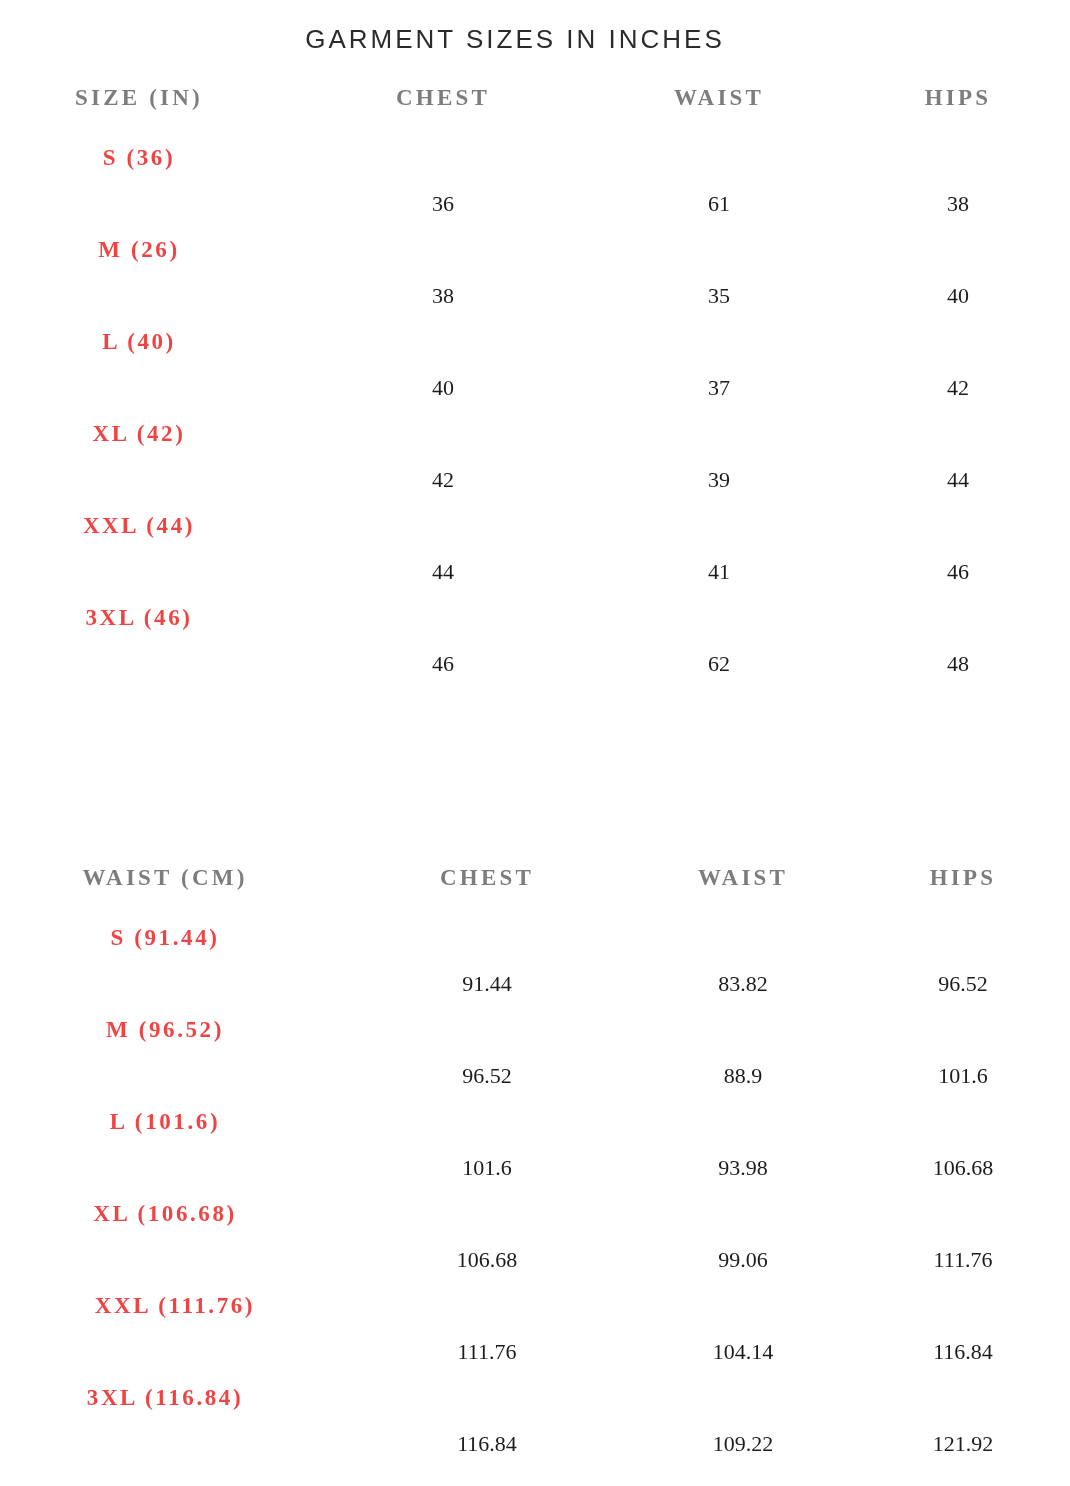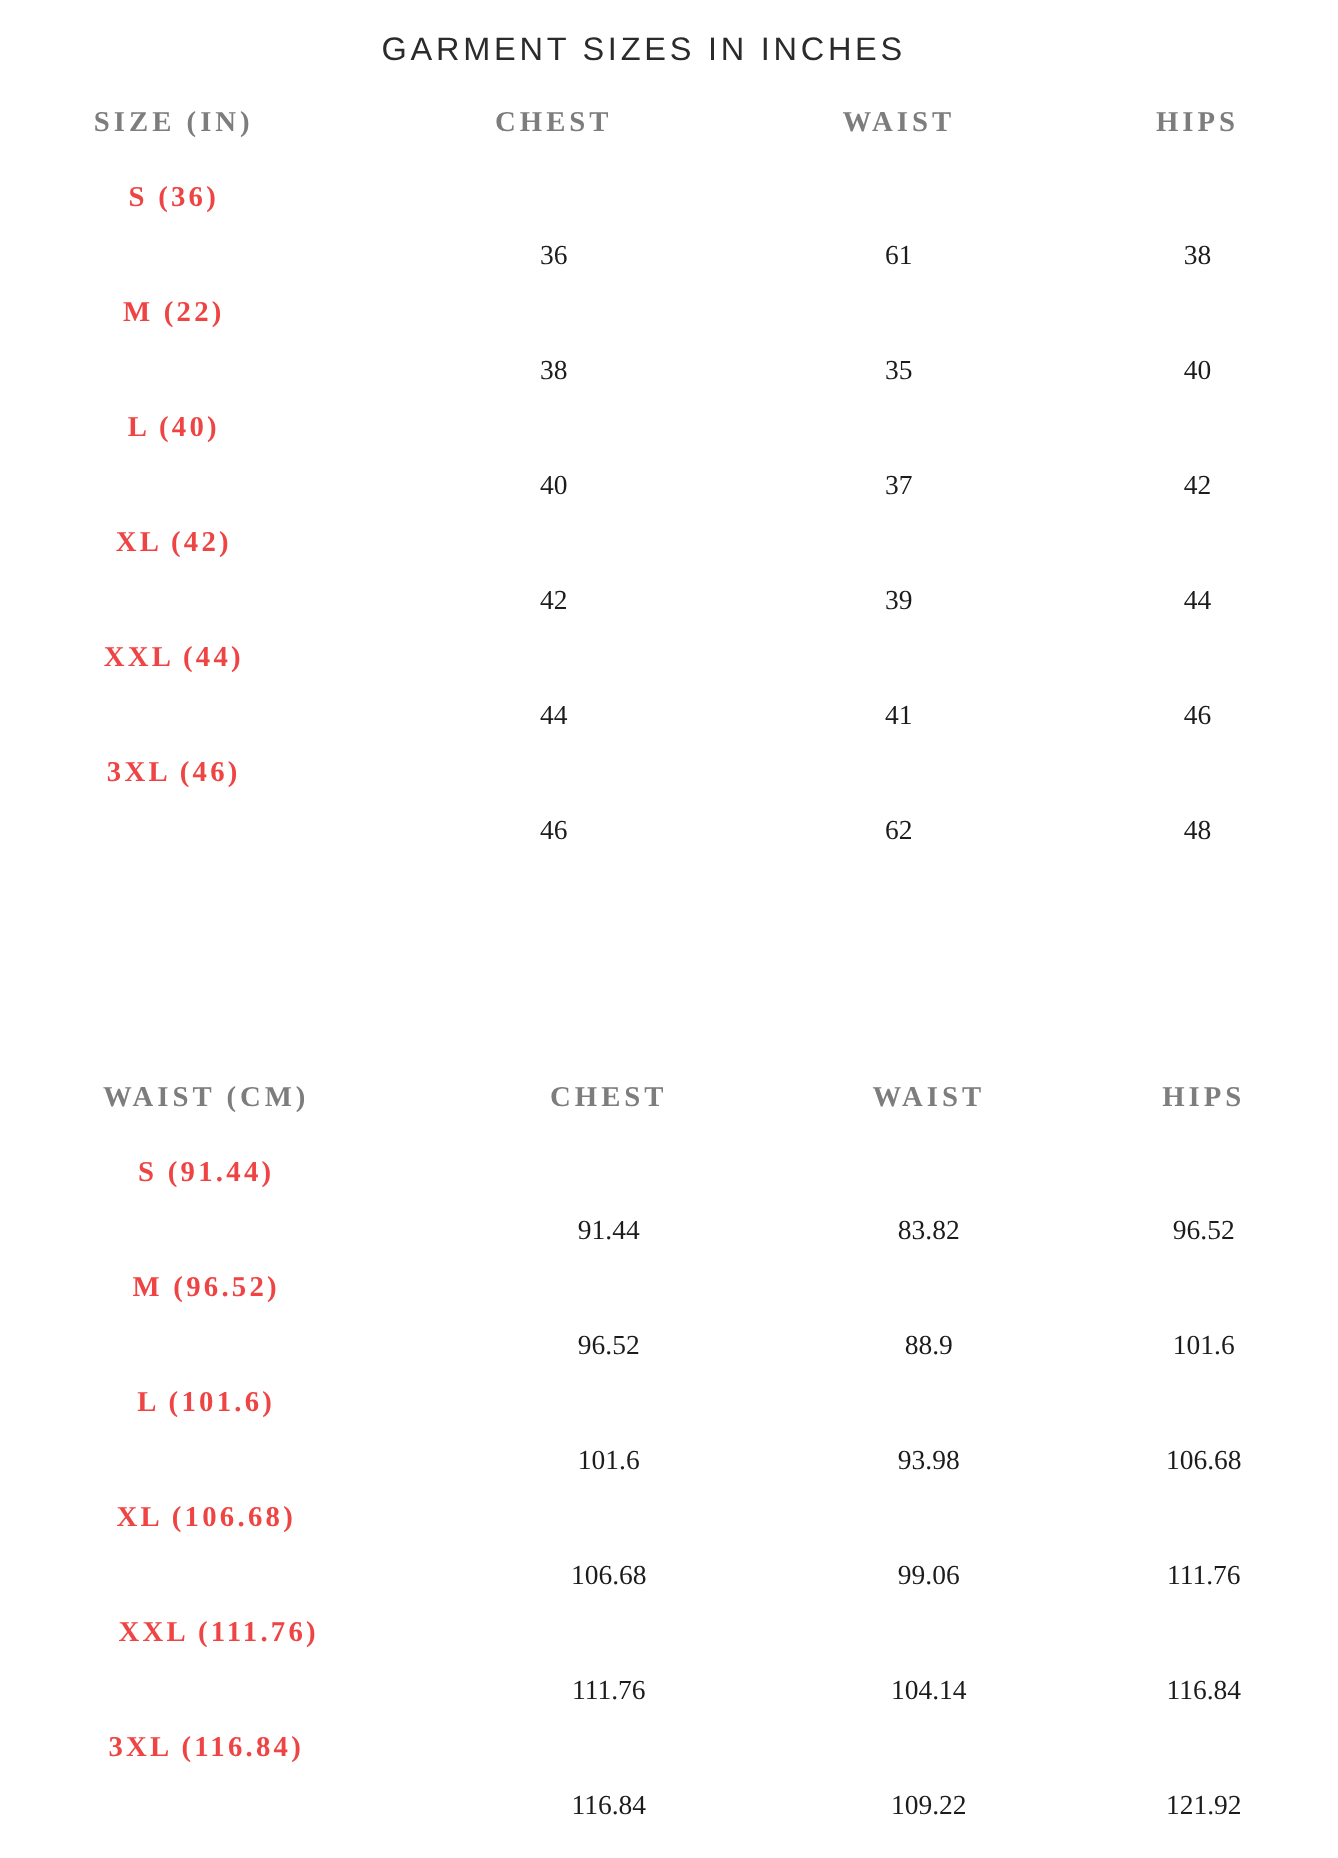--- a/index.html
+++ b/index.html
@@ -116,21 +116,21 @@
     </div>
 
     <div class="body-row">
       <div class="cell size-label row-label-y" style="left:139px">S (36)</div>
       <div class="cell value row-value-y" style="left:443px">36</div>
       <div class="cell value row-value-y" style="left:719px">61</div>
       <div class="cell value row-value-y" style="left:958px">38</div>
     </div>
 
     <div class="body-row">
-      <div class="cell size-label row-label-y" style="left:139px">M (22)</div>
+      <div class="cell size-label row-label-y" style="left:139px">M (26)</div>
       <div class="cell value row-value-y" style="left:443px">38</div>
       <div class="cell value row-value-y" style="left:719px">35</div>
       <div class="cell value row-value-y" style="left:958px">40</div>
     </div>
 
     <div class="body-row">
       <div class="cell size-label row-label-y" style="left:139px">L (40)</div>
       <div class="cell value row-value-y" style="left:443px">40</div>
       <div class="cell value row-value-y" style="left:719px">37</div>
       <div class="cell value row-value-y" style="left:958px">42</div>

